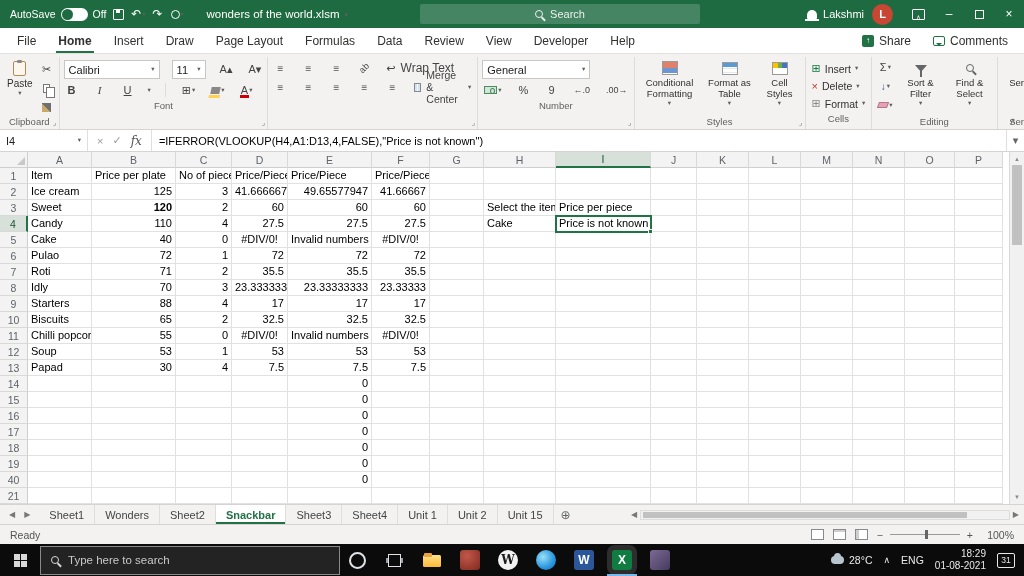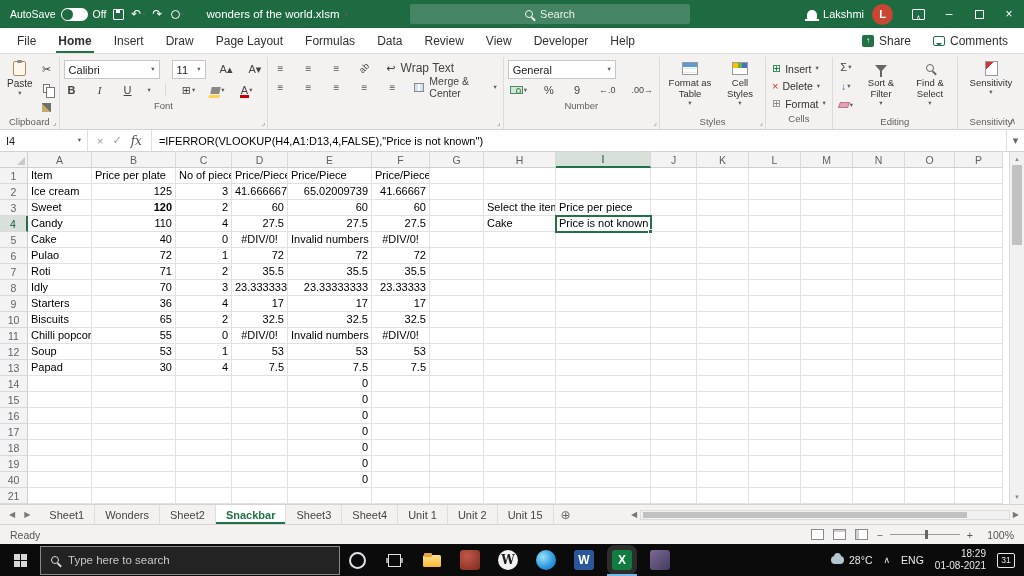--- a/index.html
+++ b/index.html
@@ -12,21 +12,21 @@
 .autosave{display:flex;align-items:center;gap:5px;font-size:10.5px}
 .toggle{width:27px;height:13px;background:#fff;border-radius:7px;position:relative}
 .toggle .knob{position:absolute;left:1px;top:1px;width:11px;height:11px;border-radius:50%;background:#1e6b41}
 .ic-save{width:11px;height:11px;border:1.5px solid #fff;border-radius:1px;position:relative}
 .ic-save::before{content:"";position:absolute;top:0;left:2px;width:4px;height:3px;background:#fff}
 .tb-ic{font-size:12px;display:flex;align-items:center;gap:1px;line-height:1}
 .tb-ic .caret{font-size:6px;opacity:.9}
 .ic-touch{width:9px;height:9px;border:1.5px solid #fff;border-radius:50%}
 .tb-title{margin-left:16px;font-size:11.5px;display:flex;align-items:center;gap:5px;white-space:nowrap}
 .tb-title .caret{font-size:7px}
-.tb-search{position:absolute;left:410px;top:4px;width:280px;height:20px;background:rgba(255,255,255,.18);border-radius:2px;display:flex;align-items:center;justify-content:center;gap:7px;color:#eaf2ec;font-size:11px}
+.tb-search{position:absolute;left:420px;top:4px;width:280px;height:20px;background:rgba(255,255,255,.18);border-radius:2px;display:flex;align-items:center;justify-content:center;gap:7px;color:#eaf2ec;font-size:11px}
 .mag{width:8px;height:8px;border:1.5px solid #eaf2ec;border-radius:50%;position:relative}
 .mag::after{content:"";position:absolute;width:5px;height:1.5px;background:#eaf2ec;transform:rotate(45deg);right:-4px;bottom:-2px}
 .tb-right{margin-left:auto;display:flex;align-items:center;height:100%}
 .bell{width:10px;height:9px;background:#fff;border-radius:5px 5px 1px 1px;position:relative;margin-right:6px}
 .bell::after{content:"";position:absolute;left:-2px;right:-2px;bottom:-2px;height:1.5px;background:#fff}
 .uname{font-size:11px;margin-right:8px}
 .avatar{width:21px;height:21px;border-radius:50%;background:#c74634;display:flex;align-items:center;justify-content:center;font-size:11px;font-weight:bold;margin-right:10px}
 .ic-ribopts{width:13px;height:11px;border:1.5px solid #fff;border-radius:1px;display:flex;align-items:flex-end;justify-content:center;font-size:6px;line-height:4px;margin:0 9px}
 .winbtn{width:30px;height:100%;display:flex;align-items:center;justify-content:center;font-size:12px}
 .ic-max{width:9px;height:9px;border:1.5px solid #fff}
@@ -356,20 +356,27 @@
         </div>
       </div>
       <div class="rfoot">
           <span data-name="number-group-label">Number</span>
         </div>
       <span class="launcher" data-name="number-dialog-launcher">⌟</span>
     </div>
 
     <div class="rgroup" data-name="ribbon-group-styles">
       <div class="rbody">
+        <div class="bbtn" data-name="conditional-formatting-button">
+          <span class="bicon">
+              <i class="ic-cf" data-name="conditional-formatting-icon"></i>
+            </span>
+          <span class="two" data-name="conditional-formatting-label">Conditional Formatting</span>
+          <span class="caret" data-name="chevron-down-icon">▾</span>
+        </div>
         <div class="bbtn" data-name="format-as-table-button">
           <span class="bicon">
               <i class="ic-tbl" data-name="format-as-table-icon"></i>
             </span>
           <span class="two" style="width:46px" data-name="format-as-table-label">Format as Table</span>
           <span class="caret" data-name="chevron-down-icon">▾</span>
         </div>
         <div class="bbtn" data-name="cell-styles-button">
           <span class="bicon">
               <i class="ic-cs" data-name="cell-styles-icon"></i>
@@ -515,21 +522,21 @@
             <div class="cell" data-name="cell-N1" style="width: 52px;"></div>
             <div class="cell" data-name="cell-O1" style="width: 50px;"></div>
             <div class="cell" data-name="cell-P1" style="width: 48px;"></div>
           </div>
           <div class="grow" data-name="grid-row-2">
             <div class="rh-cell" data-name="row-header-2">2</div>
             <div class="cell" data-name="cell-A2" style="width: 64px;">Ice cream</div>
             <div class="cell al-r" data-name="cell-B2" style="width: 84px;">125</div>
             <div class="cell al-r" data-name="cell-C2" style="width: 56px;">3</div>
             <div class="cell al-r" data-name="cell-D2" style="width: 56px;">41.666667</div>
-            <div class="cell al-r" data-name="cell-E2" style="width: 84px;">65.02009739</div>
+            <div class="cell al-r" data-name="cell-E2" style="width: 84px;">49.65577947</div>
             <div class="cell al-r" data-name="cell-F2" style="width: 58px;">41.66667</div>
             <div class="cell" data-name="cell-G2" style="width: 54px;"></div>
             <div class="cell" data-name="cell-H2" style="width: 72px;"></div>
             <div class="cell" data-name="cell-I2" style="width: 95px;"></div>
             <div class="cell" data-name="cell-J2" style="width: 46px;"></div>
             <div class="cell" data-name="cell-K2" style="width: 52px;"></div>
             <div class="cell" data-name="cell-L2" style="width: 52px;"></div>
             <div class="cell" data-name="cell-M2" style="width: 52px;"></div>
             <div class="cell" data-name="cell-N2" style="width: 52px;"></div>
             <div class="cell" data-name="cell-O2" style="width: 50px;"></div>
@@ -645,21 +652,21 @@
             <div class="cell" data-name="cell-K8" style="width: 52px;"></div>
             <div class="cell" data-name="cell-L8" style="width: 52px;"></div>
             <div class="cell" data-name="cell-M8" style="width: 52px;"></div>
             <div class="cell" data-name="cell-N8" style="width: 52px;"></div>
             <div class="cell" data-name="cell-O8" style="width: 50px;"></div>
             <div class="cell" data-name="cell-P8" style="width: 48px;"></div>
           </div>
           <div class="grow" data-name="grid-row-9">
             <div class="rh-cell" data-name="row-header-9">9</div>
             <div class="cell" data-name="cell-A9" style="width: 64px;">Starters</div>
-            <div class="cell al-r" data-name="cell-B9" style="width: 84px;">36</div>
+            <div class="cell al-r" data-name="cell-B9" style="width: 84px;">88</div>
             <div class="cell al-r" data-name="cell-C9" style="width: 56px;">4</div>
             <div class="cell al-r" data-name="cell-D9" style="width: 56px;">17</div>
             <div class="cell al-r" data-name="cell-E9" style="width: 84px;">17</div>
             <div class="cell al-r" data-name="cell-F9" style="width: 58px;">17</div>
             <div class="cell" data-name="cell-G9" style="width: 54px;"></div>
             <div class="cell" data-name="cell-H9" style="width: 72px;"></div>
             <div class="cell" data-name="cell-I9" style="width: 95px;"></div>
             <div class="cell" data-name="cell-J9" style="width: 46px;"></div>
             <div class="cell" data-name="cell-K9" style="width: 52px;"></div>
             <div class="cell" data-name="cell-L9" style="width: 52px;"></div>

